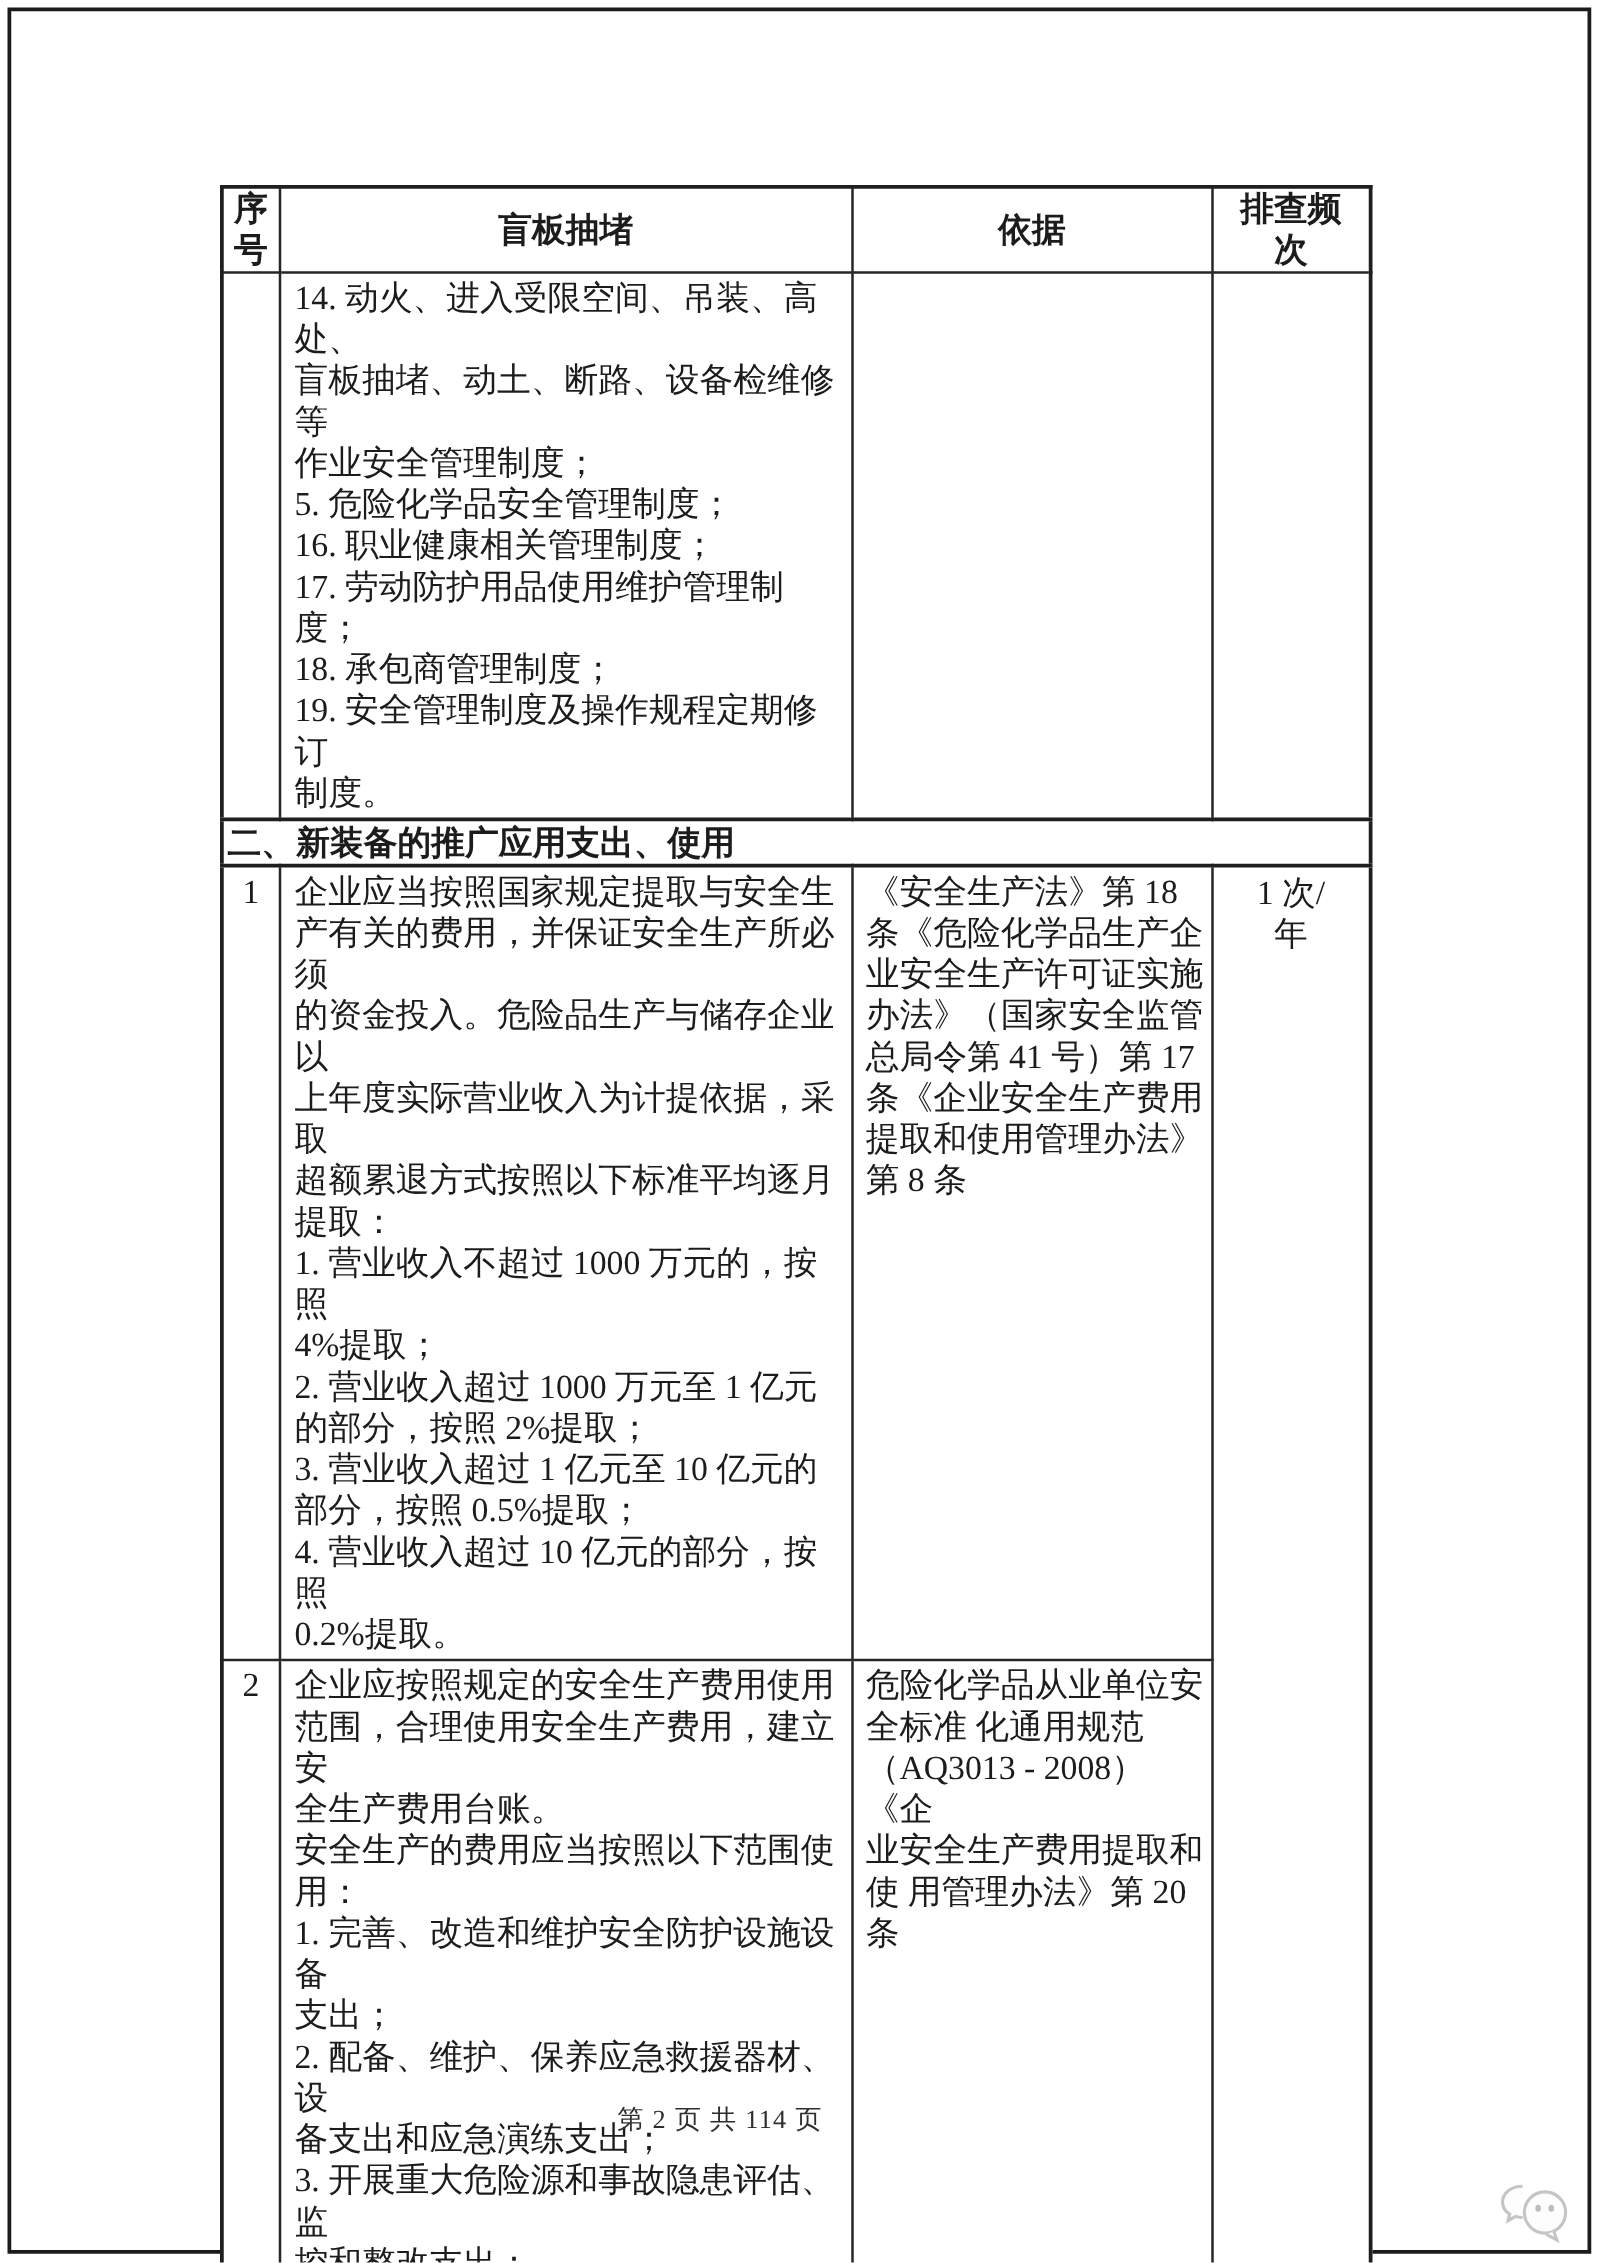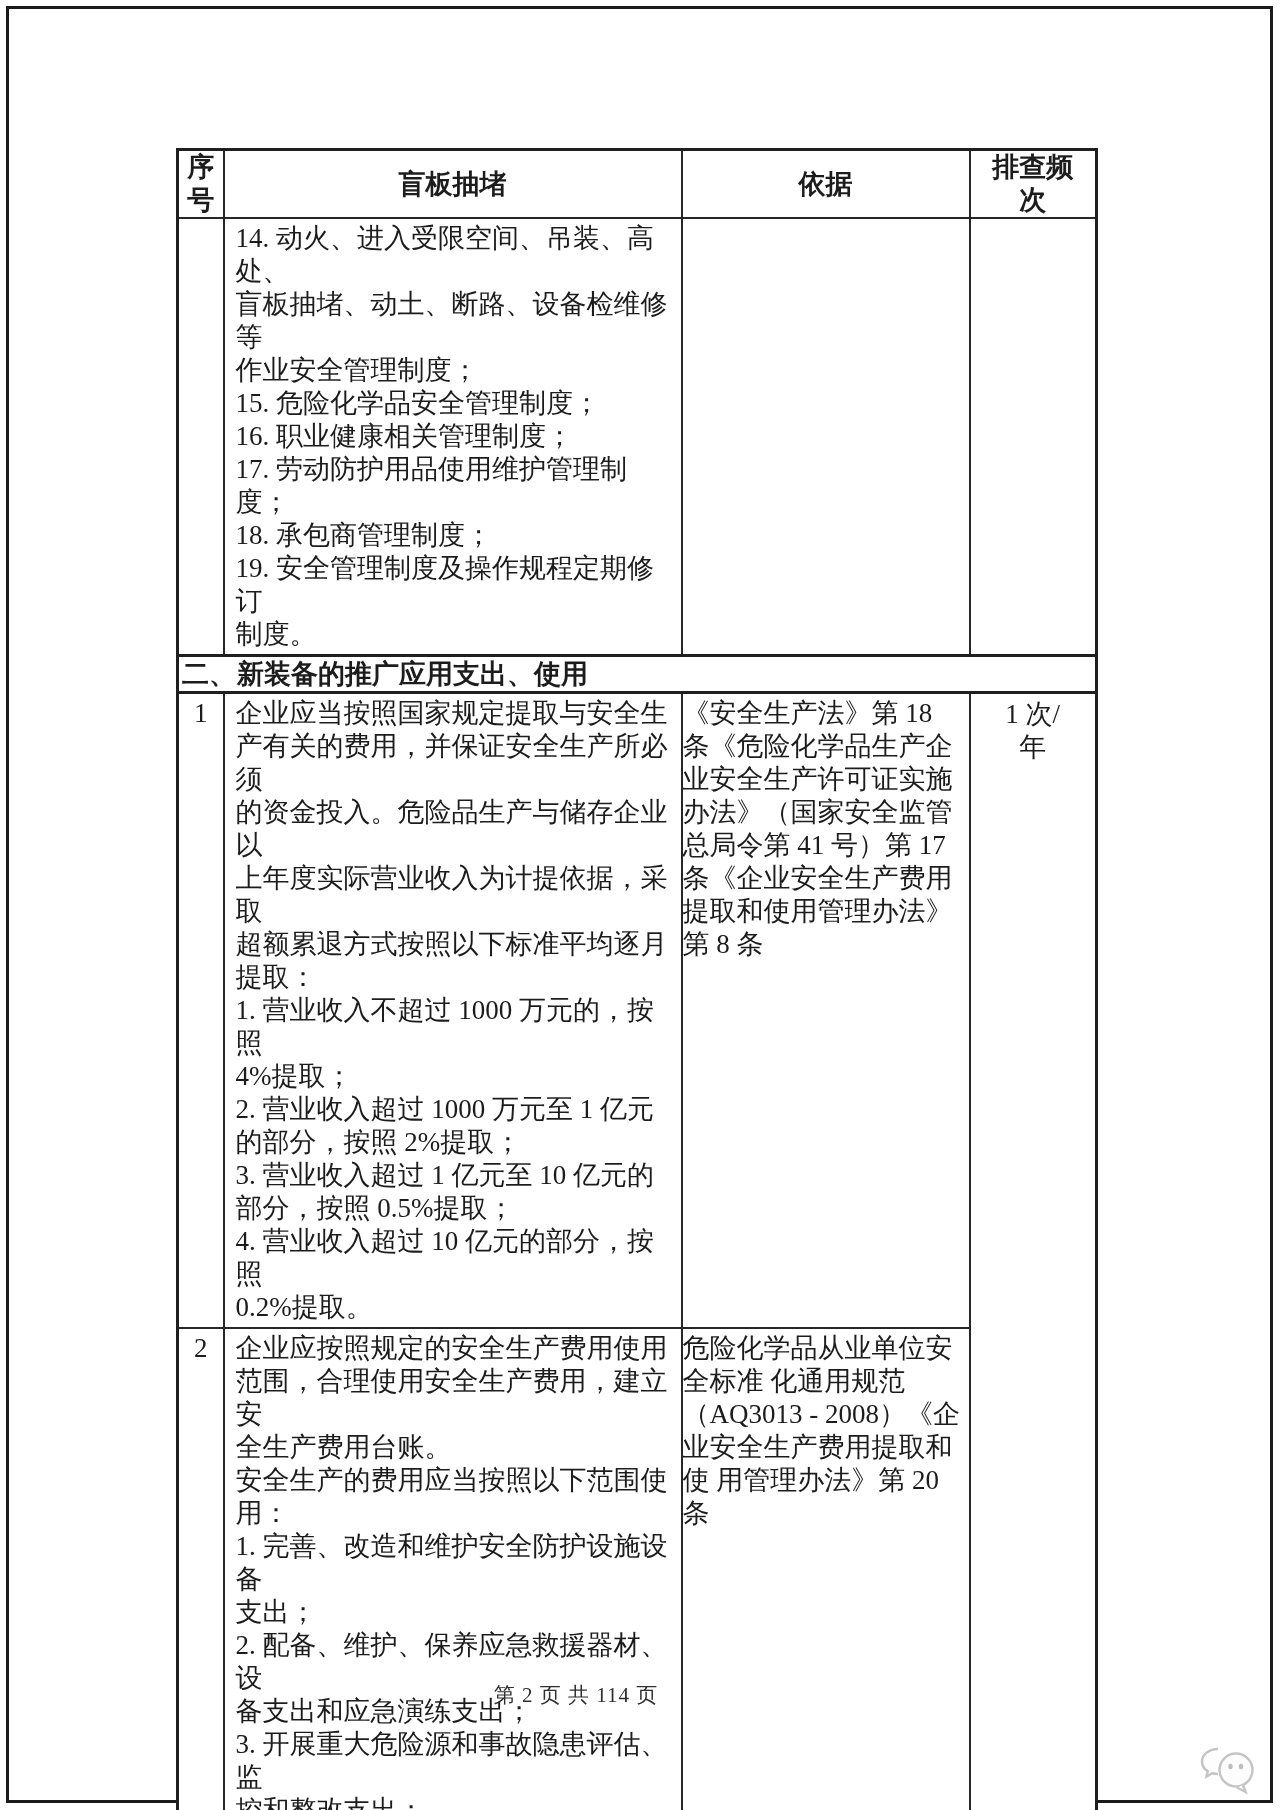--- a/index.html
+++ b/index.html
@@ -24,21 +24,21 @@
     padding:0; font-weight:normal; overflow:hidden;
   }
   .doc-table { border:3px solid #1f1f1f; }
   th.hdr {
     text-align:center; vertical-align:middle;
     font-weight:bold; font-size:27px; line-height:33px;
     height:66px; padding:0 2px;
   }
   td.no-cell   { text-align:center; padding-top:3px; font-size:27px; }
   td.content-cell { padding:3px 6px 3px 11px; }
-  td.basis-cell   { padding:3px 4px 3px 0; }
+  td.basis-cell   { padding:3px 4px 3px 10px; }
   td.freq-cell    { text-align:center; padding-top:4px; }
   tr.section-row td {
     border-top:3px solid #1f1f1f; border-bottom:3px solid #1f1f1f;
     font-weight:bold; height:34px; line-height:34px;
     white-space:normal; padding:0;
   }
   .section-flex { display:flex; align-items:center; }
   .section-no  { width:58px; padding-left:3px; box-sizing:border-box; flex:none; }
   .section-title { flex:1; }
   .footer {
@@ -77,21 +77,21 @@
       <th class="hdr">依据</th>
       <th class="hdr">排查频
 次</th>
     </tr>
 
     <tr>
       <td class="no-cell"></td>
       <td class="content-cell">14. 动火、进入受限空间、吊装、高处、
 盲板抽堵、动土、断路、设备检维修等
 作业安全管理制度；
-15. 危险化学品安全管理制度；
+5. 危险化学品安全管理制度；
 16. 职业健康相关管理制度；
 17. 劳动防护用品使用维护管理制度；
 18. 承包商管理制度；
 19. 安全管理制度及操作规程定期修订
 制度。</td>
       <td class="basis-cell"></td>
       <td class="freq-cell"></td>
     </tr>
 
     <tr class="section-row">

